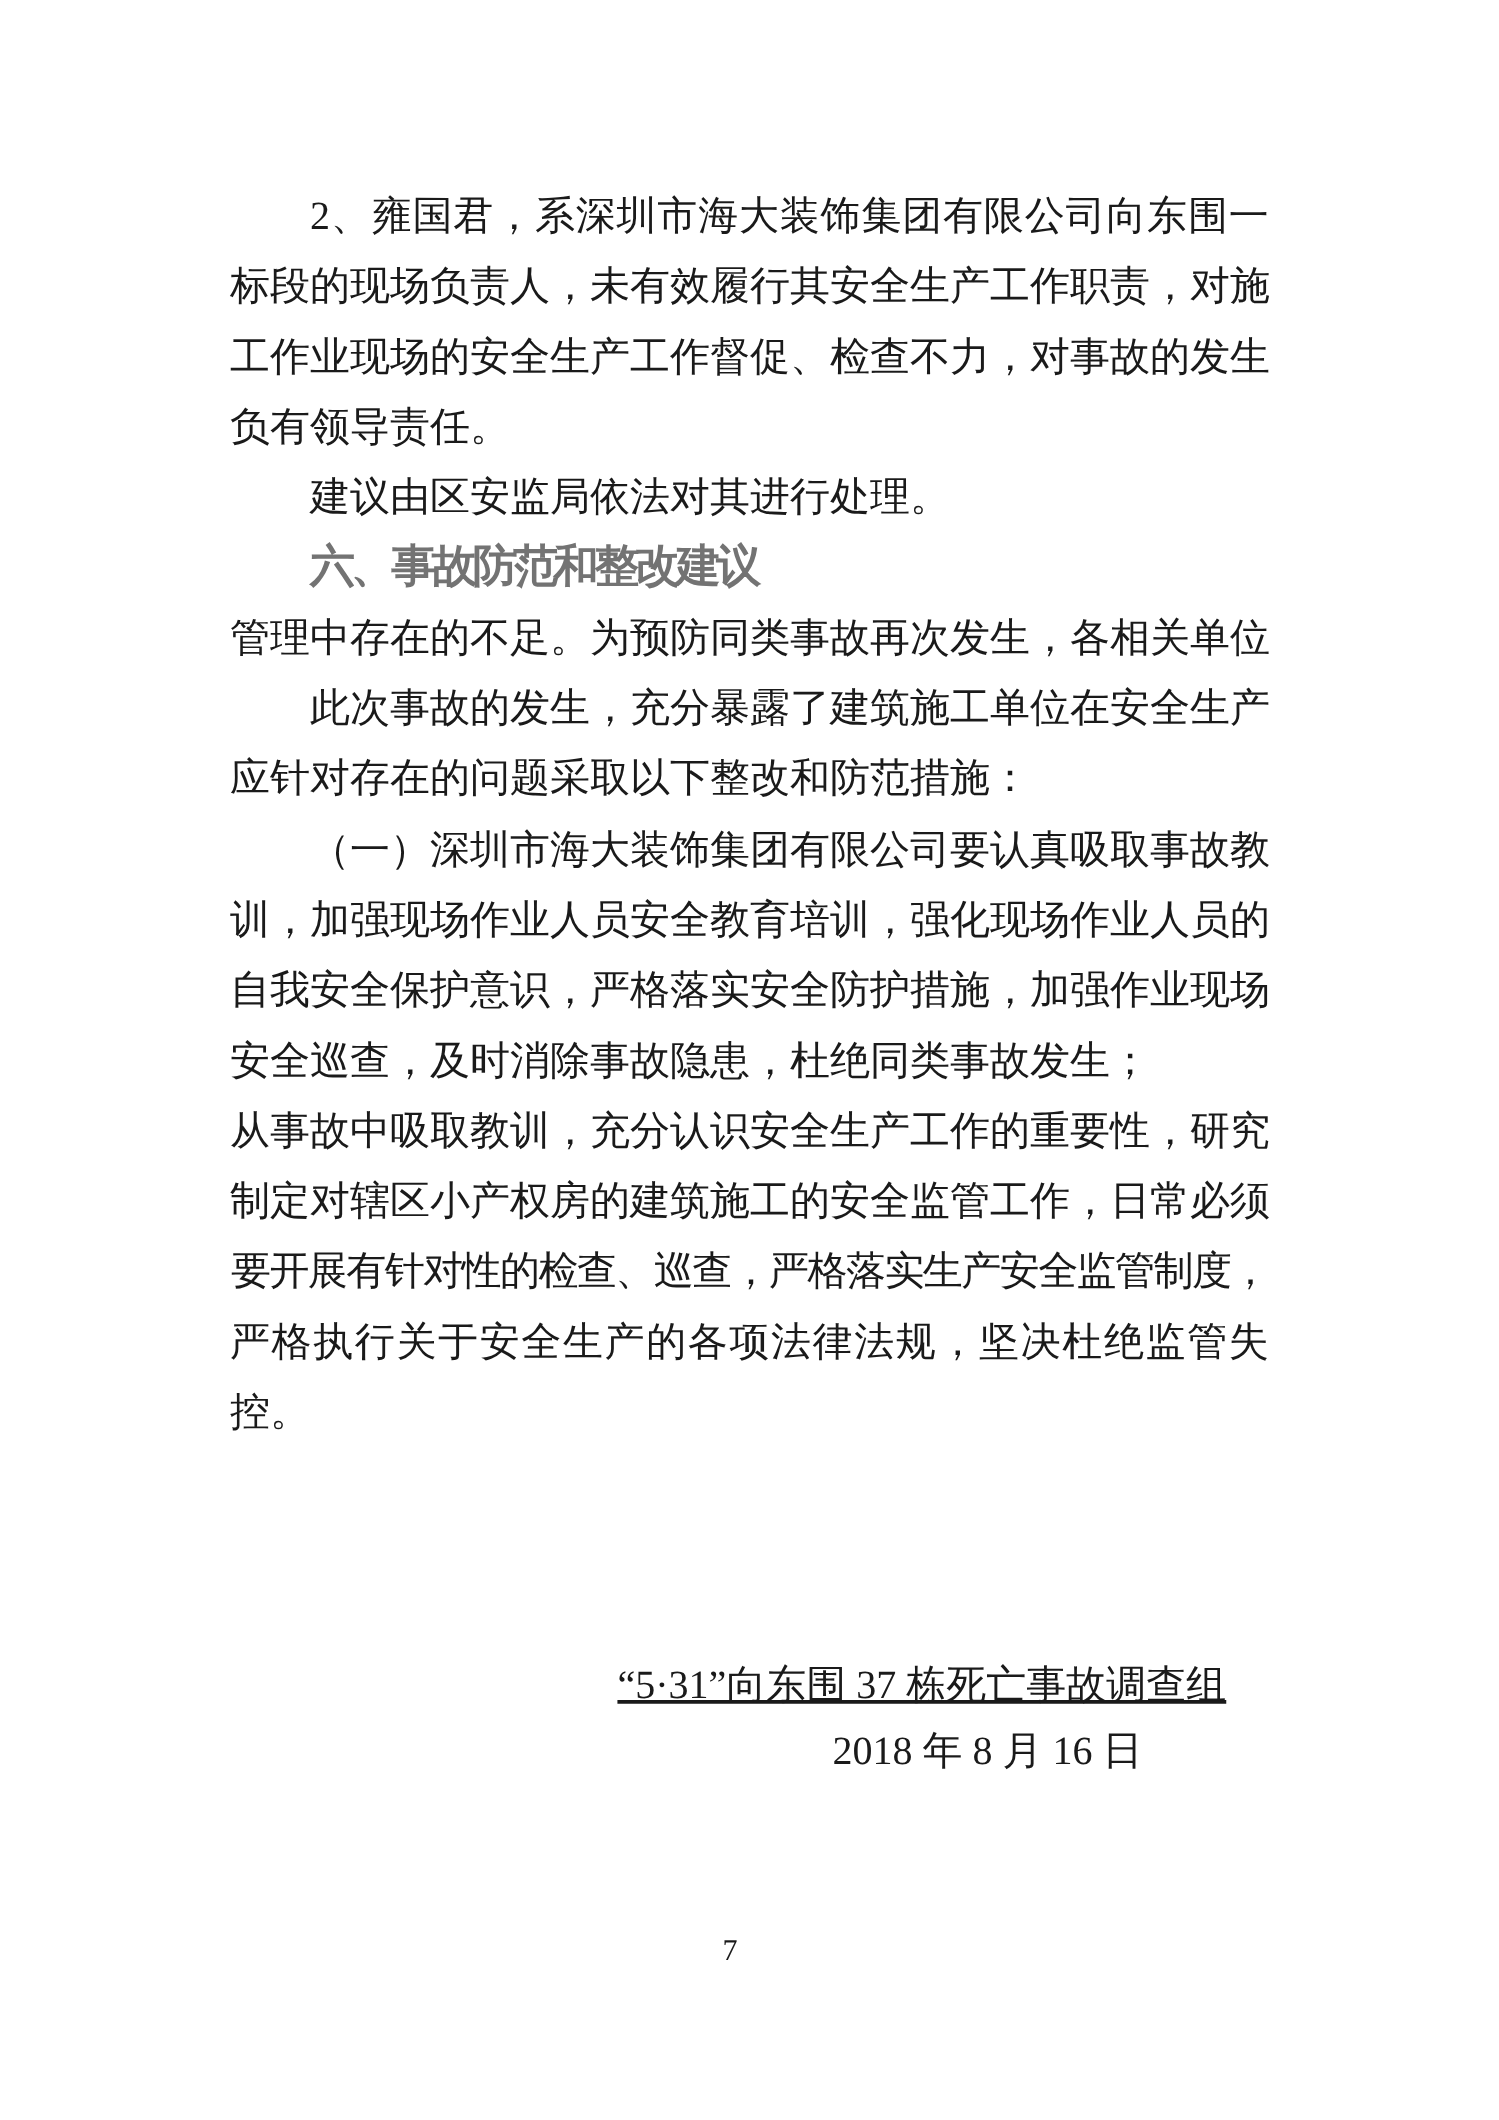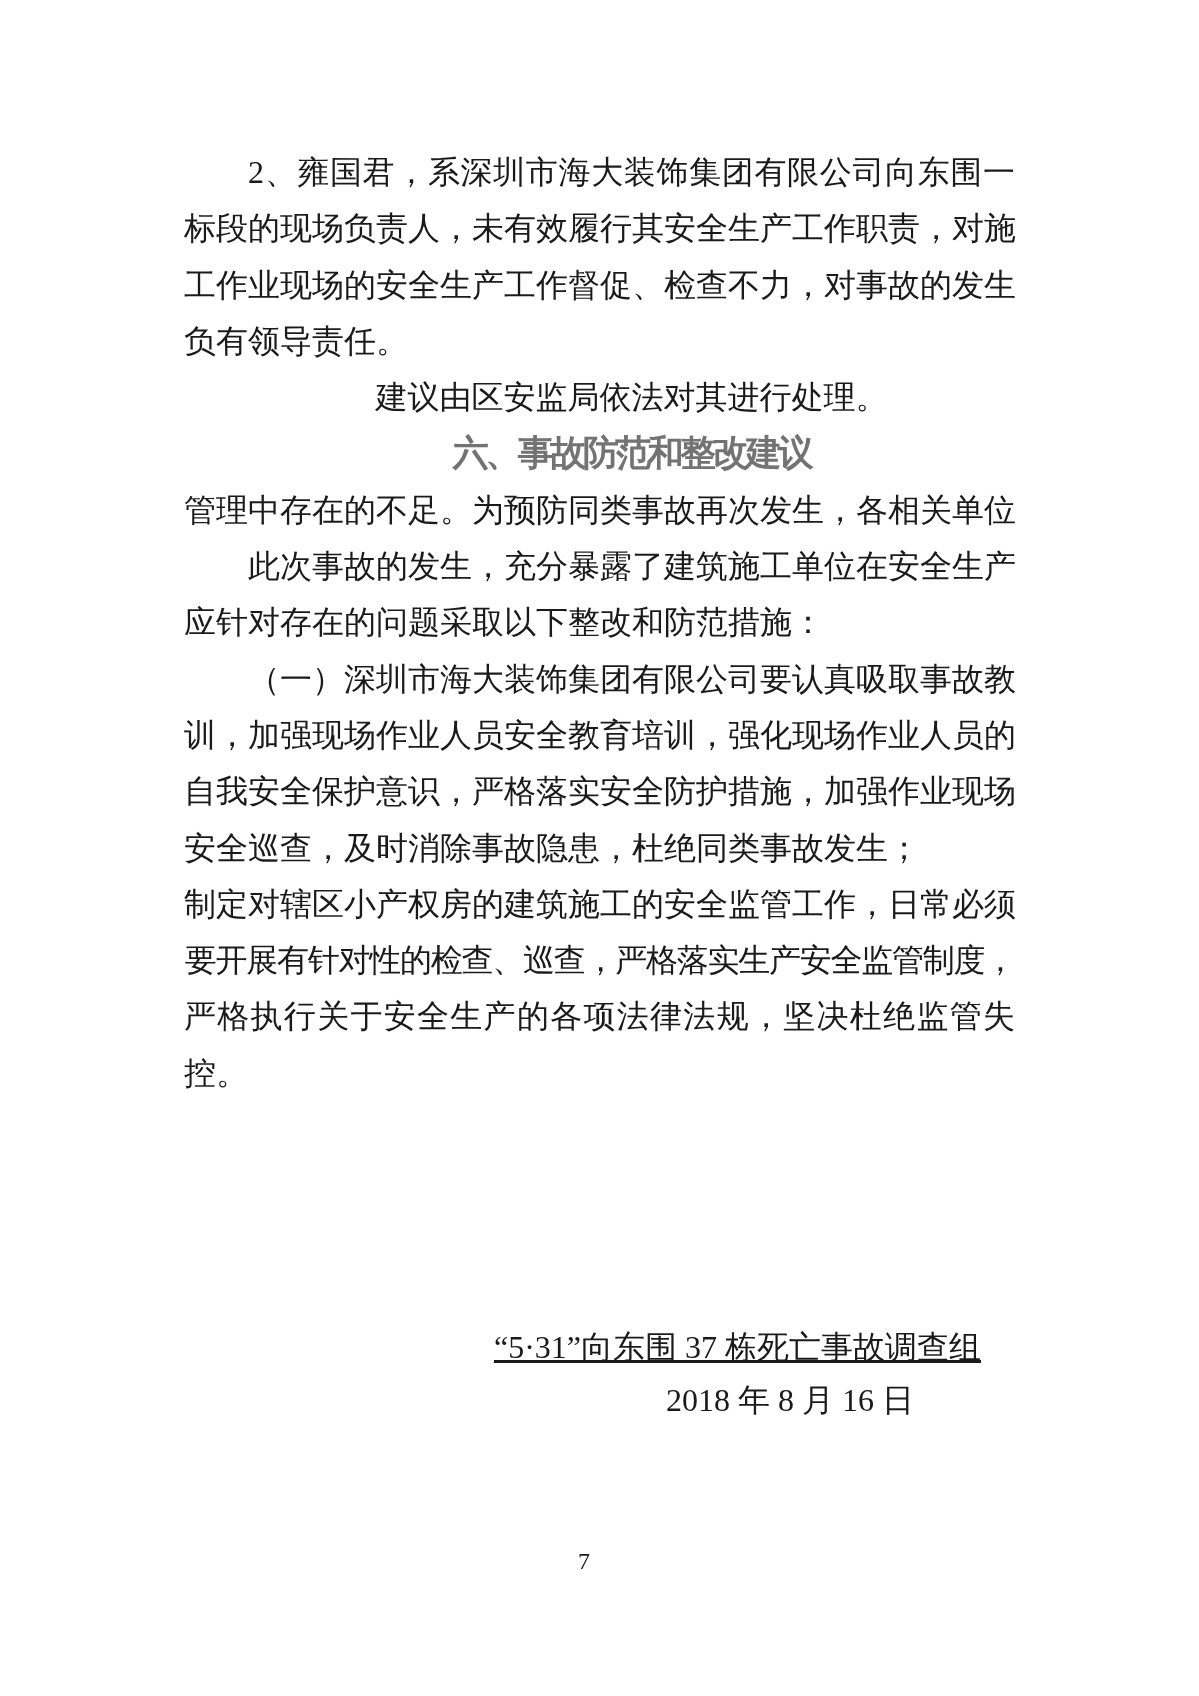--- a/index.html
+++ b/index.html
@@ -28,21 +28,20 @@
     font-size: 32px;
     white-space: nowrap;
   }
   .line.justify {
     text-align: justify;
     text-align-last: justify;
     text-justify: inter-character;
   }
   .line.indent {
     padding-left: 64px;
-    text-align: center;
   }
   .line.heading {
     font-family: "Liberation Sans", "DejaVu Sans", sans-serif;
     font-weight: 700;
     font-size: 36px;
     letter-spacing: -3.5px;
     color: #737373;
   }
   .line.tight {
     letter-spacing: -1.25px;
@@ -86,20 +85,21 @@
       <div class="line">负有领导责任。</div>
       <div class="line indent">建议由区安监局依法对其进行处理。</div>
       <div class="line indent heading">六、事故防范和整改建议</div>
       <div class="line justify">管理中存在的不足。为预防同类事故再次发生，各相关单位</div>
       <div class="line indent justify">此次事故的发生，充分暴露了建筑施工单位在安全生产</div>
       <div class="line">应针对存在的问题采取以下整改和防范措施：</div>
       <div class="line indent justify">（一）深圳市海大装饰集团有限公司要认真吸取事故教</div>
       <div class="line justify">训，加强现场作业人员安全教育培训，强化现场作业人员的</div>
       <div class="line justify">自我安全保护意识，严格落实安全防护措施，加强作业现场</div>
       <div class="line">安全巡查，及时消除事故隐患，杜绝同类事故发生；</div>
+      <div class="line justify">从事故中吸取教训，充分认识安全生产工作的重要性，研究</div>
       <div class="line justify">制定对辖区小产权房的建筑施工的安全监管工作，日常必须</div>
       <div class="line tight">要开展有针对性的检查、巡查，严格落实生产安全监管制度，</div>
       <div class="line justify">严格执行关于安全生产的各项法律法规，坚决杜绝监管失</div>
       <div class="line">控。</div>
     </div>
   <div class="signature">“5·31”向东围 37 栋死亡事故调查组</div>
   <div class="date">2018 年 8 月 16 日</div>
   <div class="pagenum">7</div>
 </div>
 

